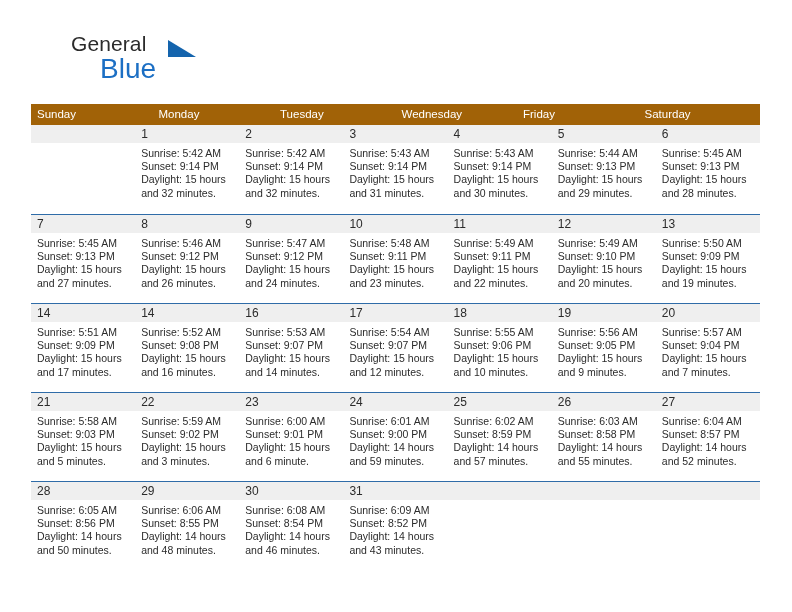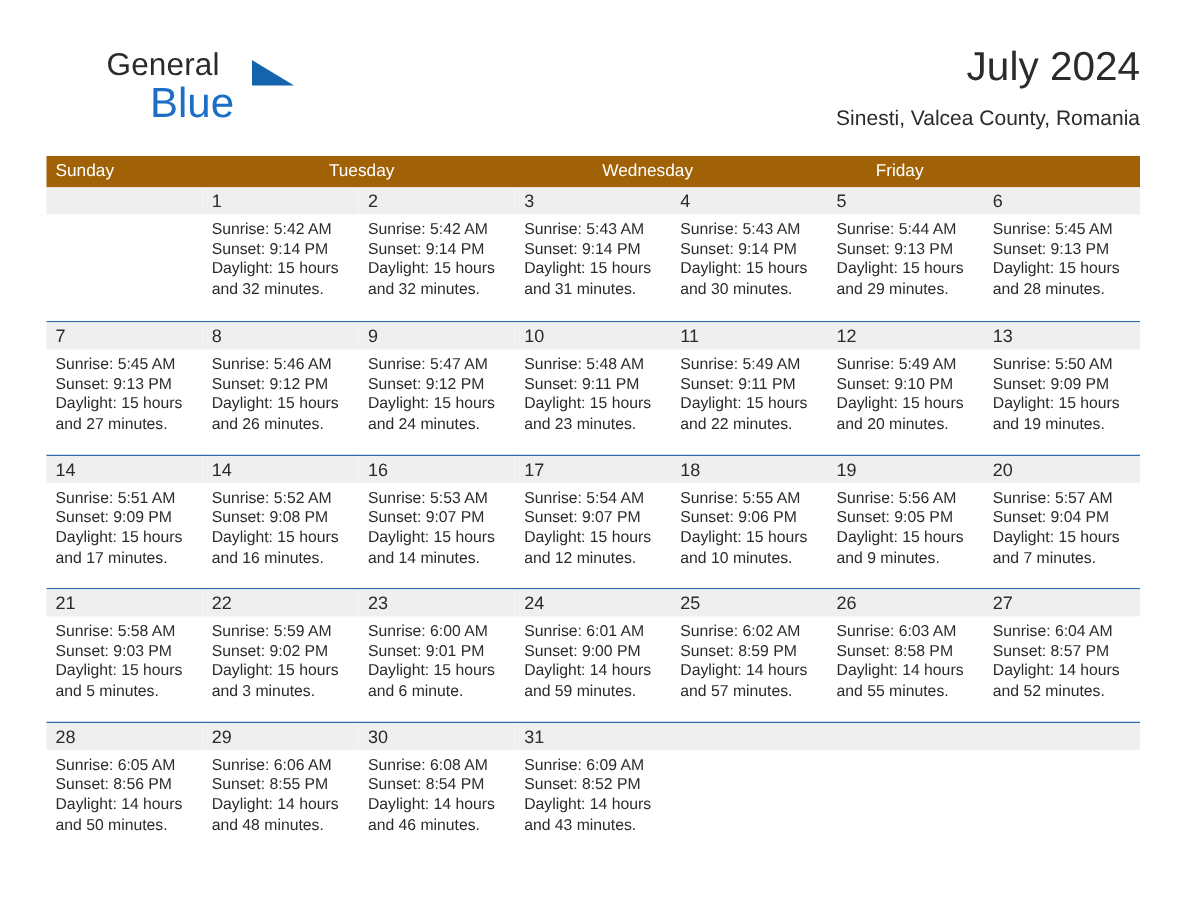--- a/index.html
+++ b/index.html
@@ -150,33 +150,31 @@
 <div class="page">
 
   <div class="header">
 
     <div class="logo">
       <span class="logo-general">General</span>
       <span class="logo-tri"></span>
       <span class="logo-blue">Blue</span>
     </div>
 
-    <div class="title-block">
-      <div class="cal-title">July 2024</div>
-      <div class="cal-subtitle">Sinesti, Valcea County, Romania</div>
-    </div>
 
   </div>
 
   <div class="calendar">
     <div class="weekday-row" id="weekday-row">
         <div class="weekday">Sunday</div>
+        <div class="weekday">Monday</div>
         <div class="weekday">Tuesday</div>
         <div class="weekday">Wednesday</div>
         <div class="weekday">Friday</div>
+        <div class="weekday">Saturday</div>
       </div>
     <div id="weeks-container">
         <div class="week">
           <div class="day empty">
             <div class="day-number-band"></div>
             <div class="day-lines"></div>
           </div>
           <div class="day">
             <div class="day-number-band">1</div>
             <div class="day-lines">

